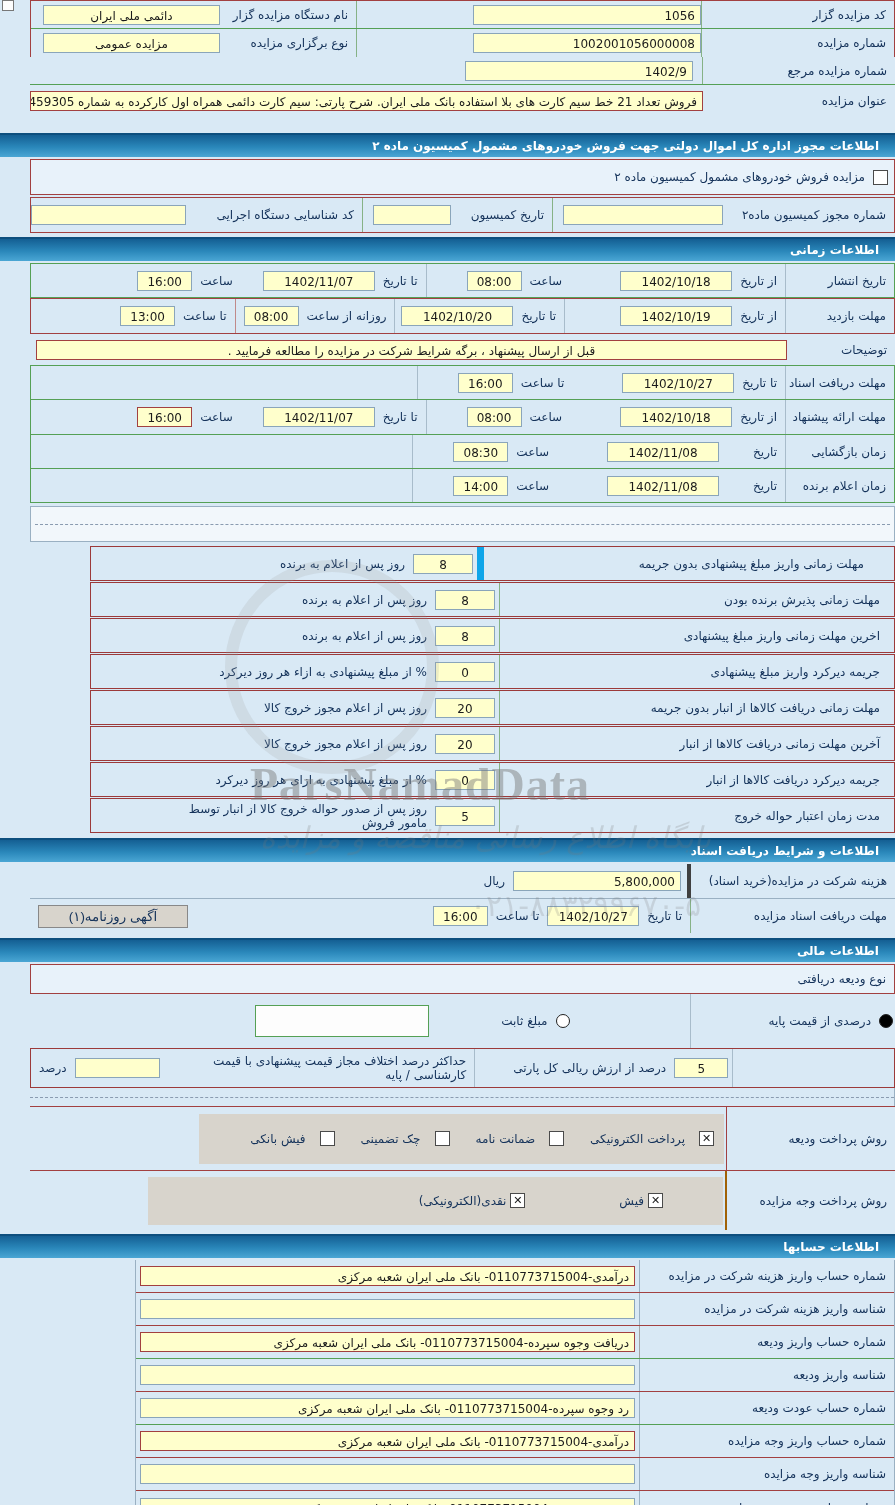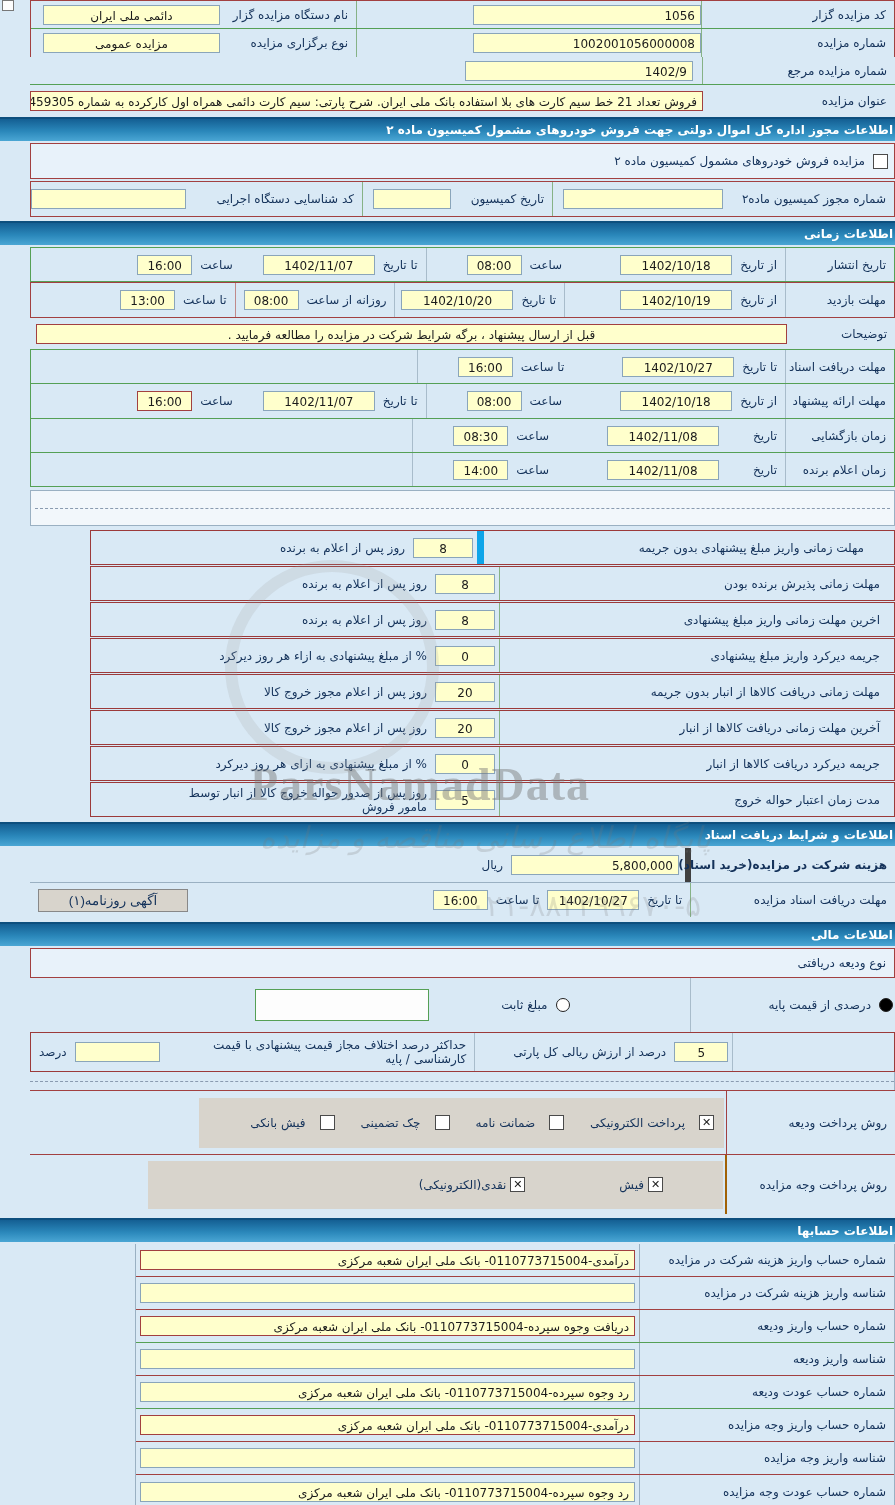--- a/index.html
+++ b/index.html
@@ -2,22 +2,22 @@
 <html lang="fa" dir="rtl"><head>
 <meta charset="utf-8">
 <style>
   html,body{margin:0;padding:0;}
   body{background:#eef2f6;font-family:"DejaVu Sans",sans-serif;}
   .page{position:relative;width:895px;height:1505px;background:#d9e9f5;overflow:hidden;
         font-size:12px;color:#14325a;direction:rtl;}
   
   .hdr{height:22px;line-height:22px;background:linear-gradient(#septblue,#3d9dcc);
        background:linear-gradient(180deg,#145f93 0%,#2a87ba 55%,#4aa6d4 100%);
-       color:#fff;font-weight:bold;padding:0 2px;border-top:2px solid #0d4f7e;
-       margin:0 0 2px 0;}
+       color:#fff;font-weight:bold;padding:0 16px;border-top:2px solid #0d4f7e;
+       margin:16px 0 2px 0;}
   
   .row{display:flex;align-items:center;direction:rtl;box-sizing:border-box;}
   .lbl{padding:0 8px;white-space:nowrap;color:#14325a;}
   .box{background:#ffffcc;border:1px solid #8aa5ba;height:20px;line-height:20px;
        padding:0 5px;box-sizing:border-box;overflow:hidden;white-space:nowrap;color:#1b1b1b;}
   .grp-red{border:1px solid #a24040;}
   .grp-green{border:1px solid #55a055;}
   .sep-g{border-left:1px solid #86b286;align-self:stretch;}
   .sep-b{border-left:1px solid #a8bccb;align-self:stretch;}
   .cb{width:13px;height:13px;background:#fff;border:1px solid #4a4a4a;display:inline-flex;
@@ -246,21 +246,21 @@
         <div class="lbl" style="width:372px;border-left:1px solid #86b286;align-self:stretch;display:flex;align-items:center;padding-right:14px;">مدت زمان اعتبار حواله خروج</div>
         <div class="box ctr num" style="width:60px;margin-right:4px;">5</div>
         <div class="lbl" style="white-space:normal;line-height:14px;max-width:250px;">روز پس از صدور حواله خروج کالا از انبار توسط مامور فروش</div>
       </div>
     </div>
   </div>
 
   <div class="hdr" style="margin-top:5px;">اطلاعات و شرایط دریافت اسناد</div>
   <div class="mL30" style="border-bottom:1px solid #9ab0c2;">
     <div class="row h34">
-      <div class="lbl" style="width:188px;border-left:6px solid #404040;align-self:stretch;display:flex;align-items:center;font-weight:bold;">هزینه شرکت در مزایده(خرید اسناد)</div>
+      <div class="lbl" style="width:188px;border-left:4px solid #404040;align-self:stretch;display:flex;align-items:center;">هزینه شرکت در مزایده(خرید اسناد)</div>
       <div class="box num" style="width:168px;margin-right:6px;">5,800,000</div>
       <div class="lbl">ریال</div>
     </div>
   </div>
   <div class="mL30">
     <div class="row h34">
       <div class="lbl" style="width:188px;border-left:1px solid #86b286;align-self:stretch;display:flex;align-items:center;">مهلت دریافت اسناد مزایده</div>
       <div class="lbl">تا تاریخ</div>
       <div class="box ctr num" style="width:92px;">1402/10/27</div>
       <div class="lbl">تا ساعت</div>

